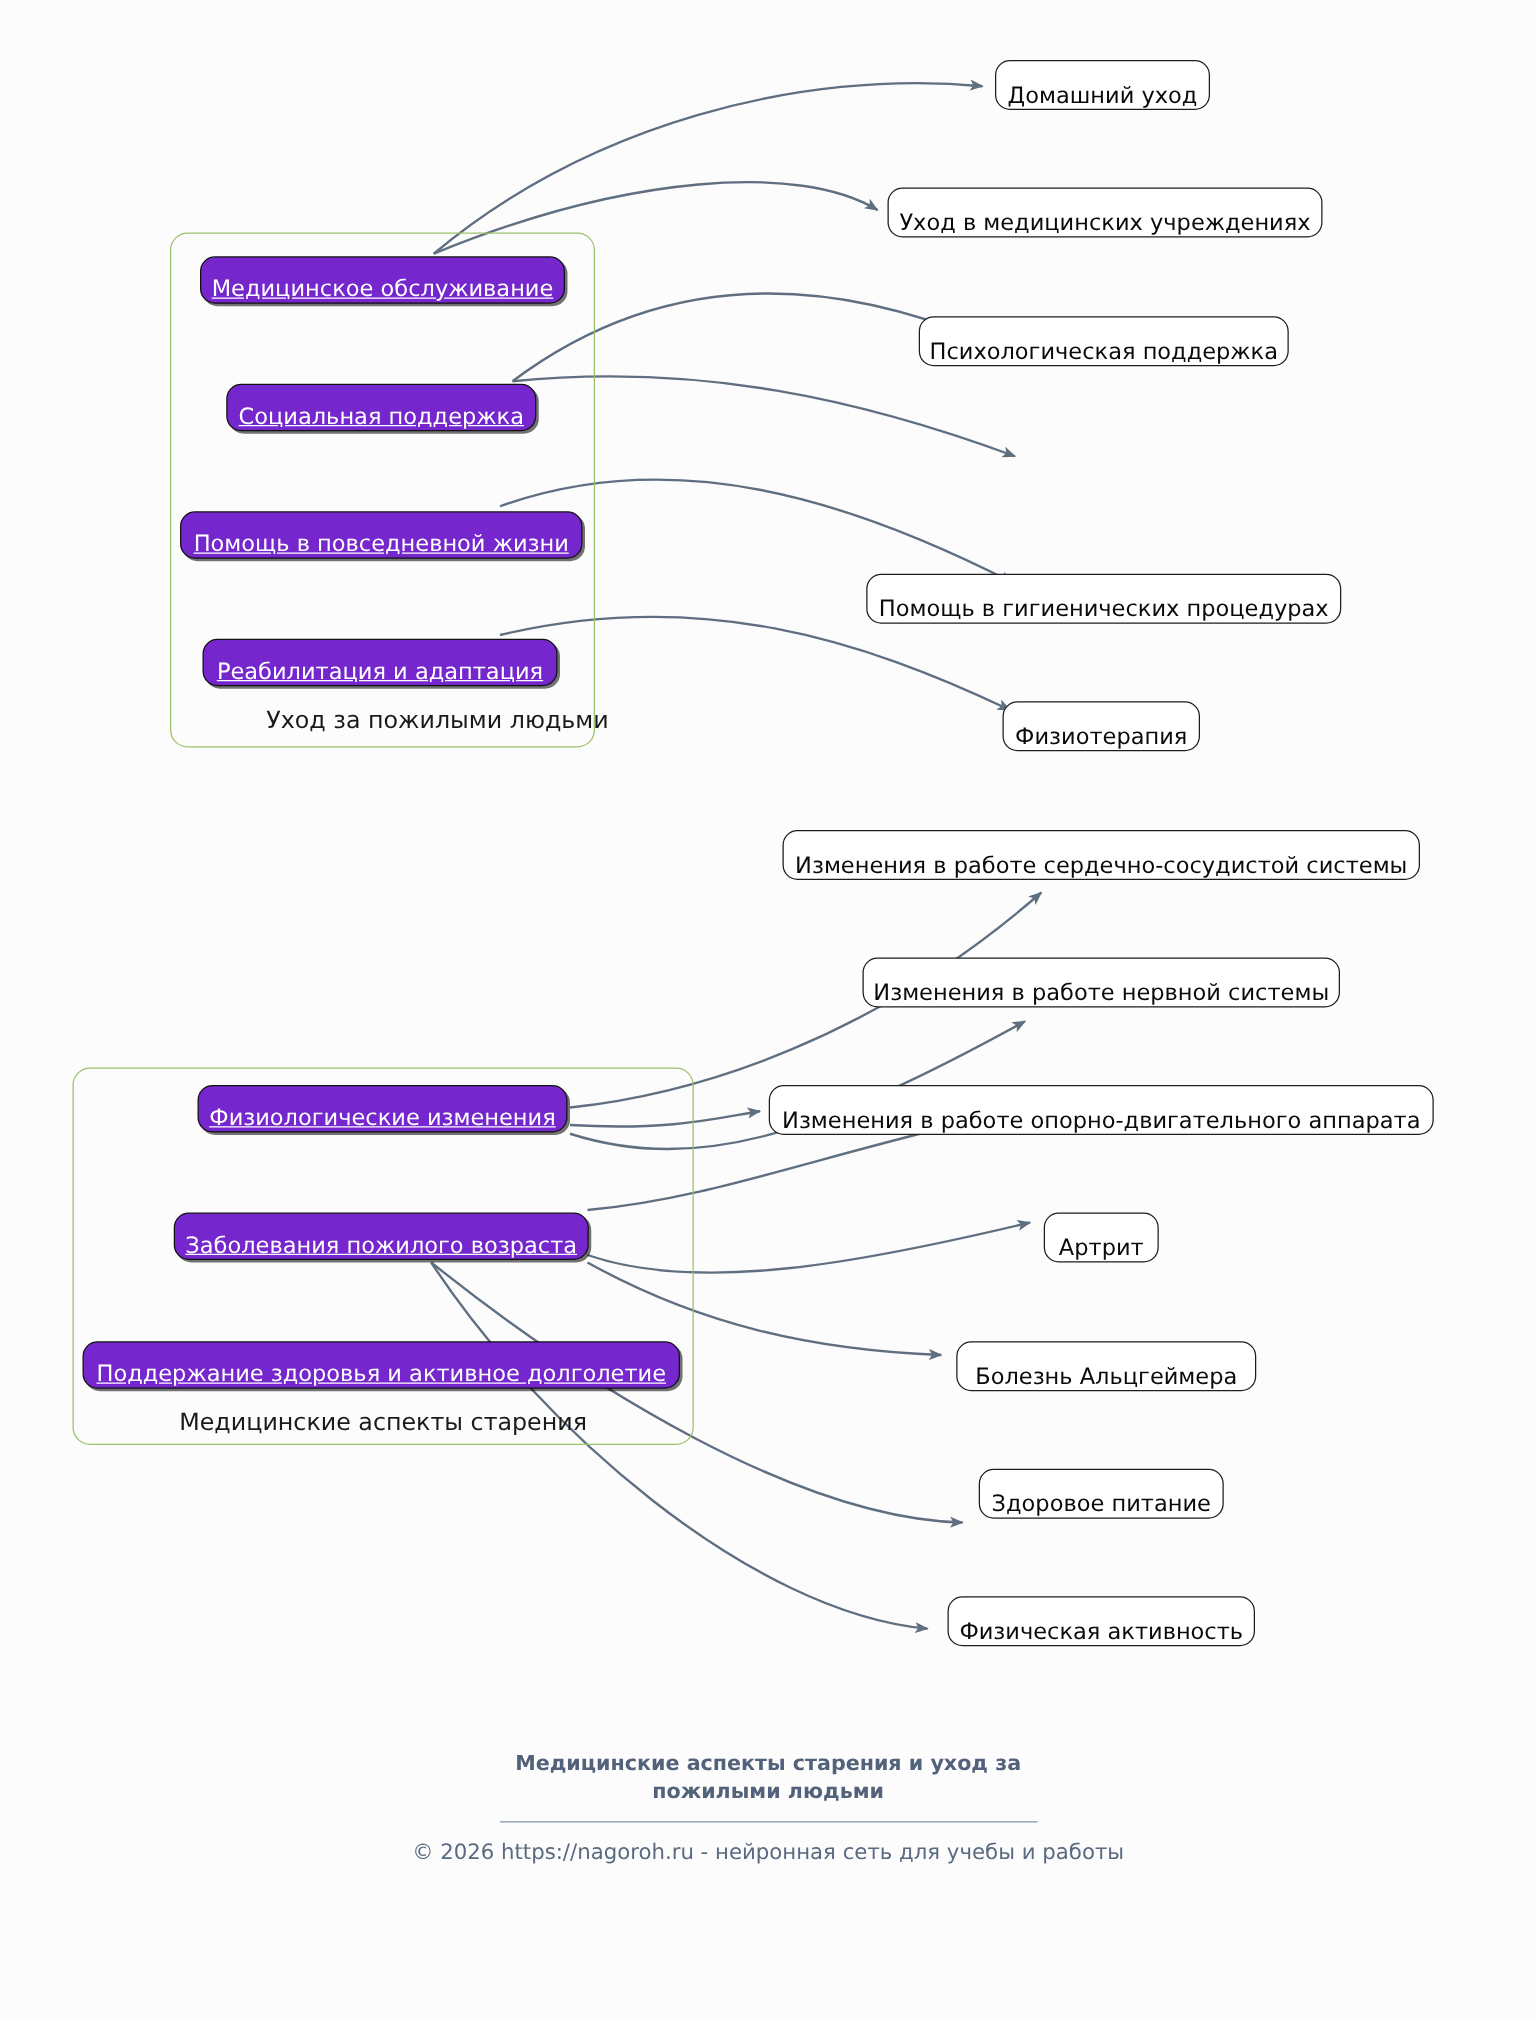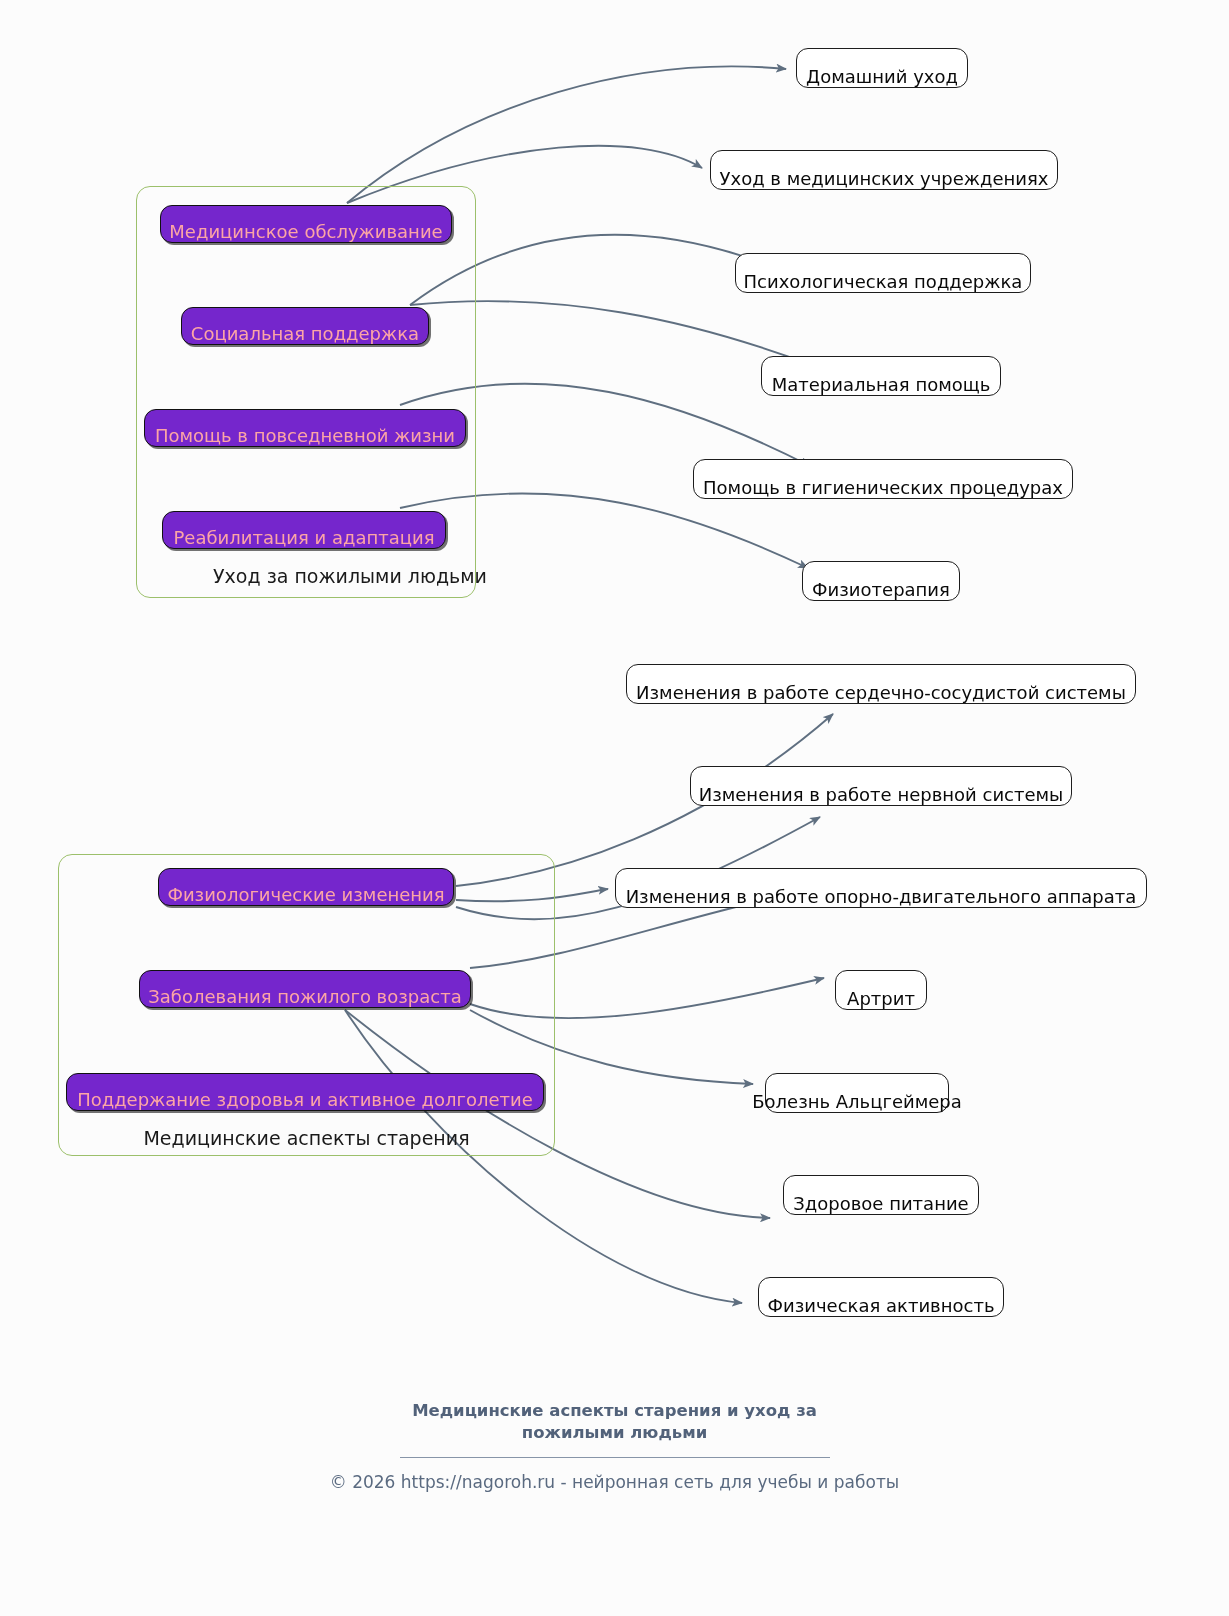--- a/index.html
+++ b/index.html
@@ -31,23 +31,24 @@
   .node{
     position:absolute;
     box-sizing:border-box;
     display:flex;align-items:flex-end;justify-content:center;
     white-space:nowrap;
     border-radius:12px;
   }
   .node.inner{
     background:#7526cc;
     border:1.6px solid #111111;
-    color:#fca5a5;
+    color:#ffffff;
     font-size:18px;
     box-shadow:2px 2px 0 rgba(0,0,0,0.55);
+    text-decoration:underline;
   }
   .node.outer{
     background:#ffffff;
     border:1.6px solid #1d1d1d;
     color:#0a0a0a;
     font-size:18px;
   }
 
   .footer{
     position:absolute;
@@ -123,23 +124,20 @@
   </div>
 
   <div class="node outer" style="left:710px;top:150px;width:348px;height:40px;">
     <span>Уход в медицинских учреждениях</span>
   </div>
 
   <div class="node outer" style="left:735px;top:253px;width:296px;height:40px;">
     <span>Психологическая поддержка</span>
   </div>
 
-  <div class="node outer" style="left:761px;top:356px;width:240px;height:40px;">
-    <span>Материальная помощь</span>
-  </div>
 
   <div class="node outer" style="left:693px;top:459px;width:380px;height:40px;">
     <span>Помощь в гигиенических процедурах</span>
   </div>
 
   <div class="node outer" style="left:802px;top:561px;width:158px;height:40px;">
     <span>Физиотерапия</span>
   </div>
 
   <div class="cluster" style="left:58px;top:854px;width:497px;height:302px;"></div>
@@ -166,21 +164,21 @@
   </div>
 
   <div class="node outer" style="left:615px;top:868px;width:532px;height:40px;">
     <span>Изменения в работе опорно-двигательного аппарата</span>
   </div>
 
   <div class="node outer" style="left:835px;top:970px;width:92px;height:40px;">
     <span>Артрит</span>
   </div>
 
-  <div class="node outer" style="left:765px;top:1073px;width:184px;height:40px;">
+  <div class="node outer" style="left:765px;top:1073px;width:240px;height:40px;">
     <span>Болезнь Альцгеймера</span>
   </div>
 
   <div class="node outer" style="left:783px;top:1175px;width:196px;height:40px;">
     <span>Здоровое питание</span>
   </div>
 
   <div class="node outer" style="left:758px;top:1277px;width:246px;height:40px;">
     <span>Физическая активность</span>
   </div>

